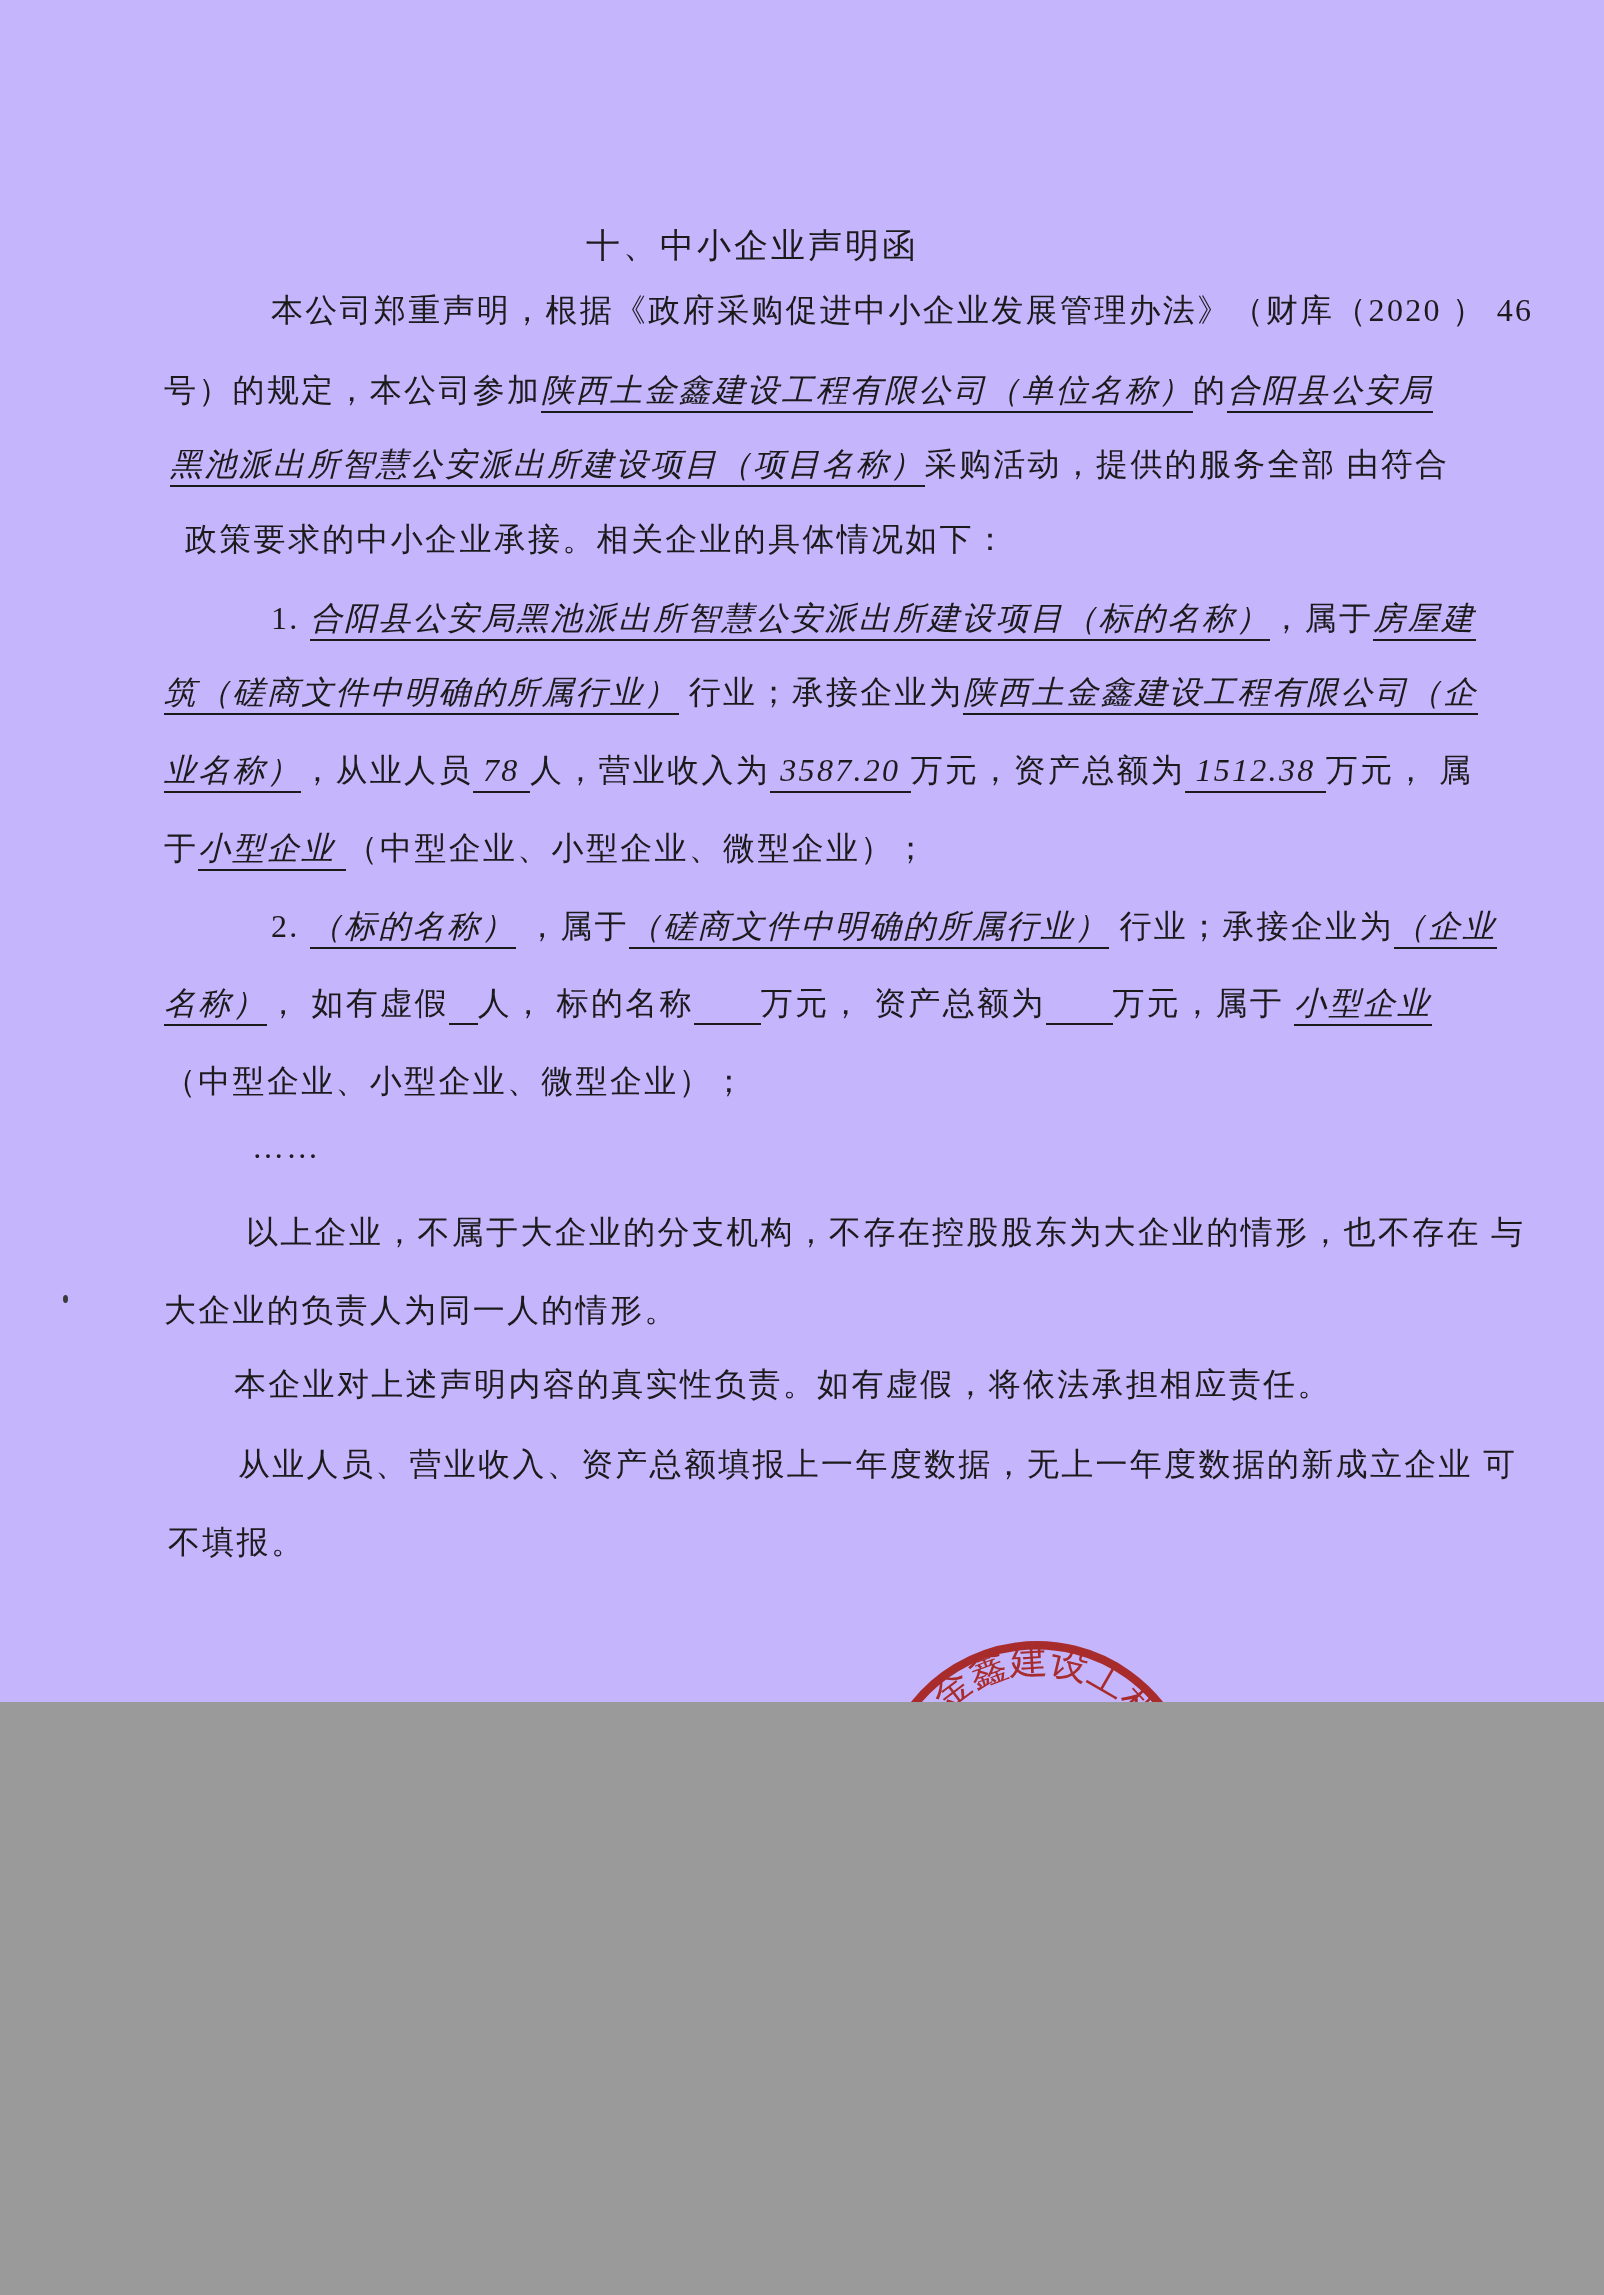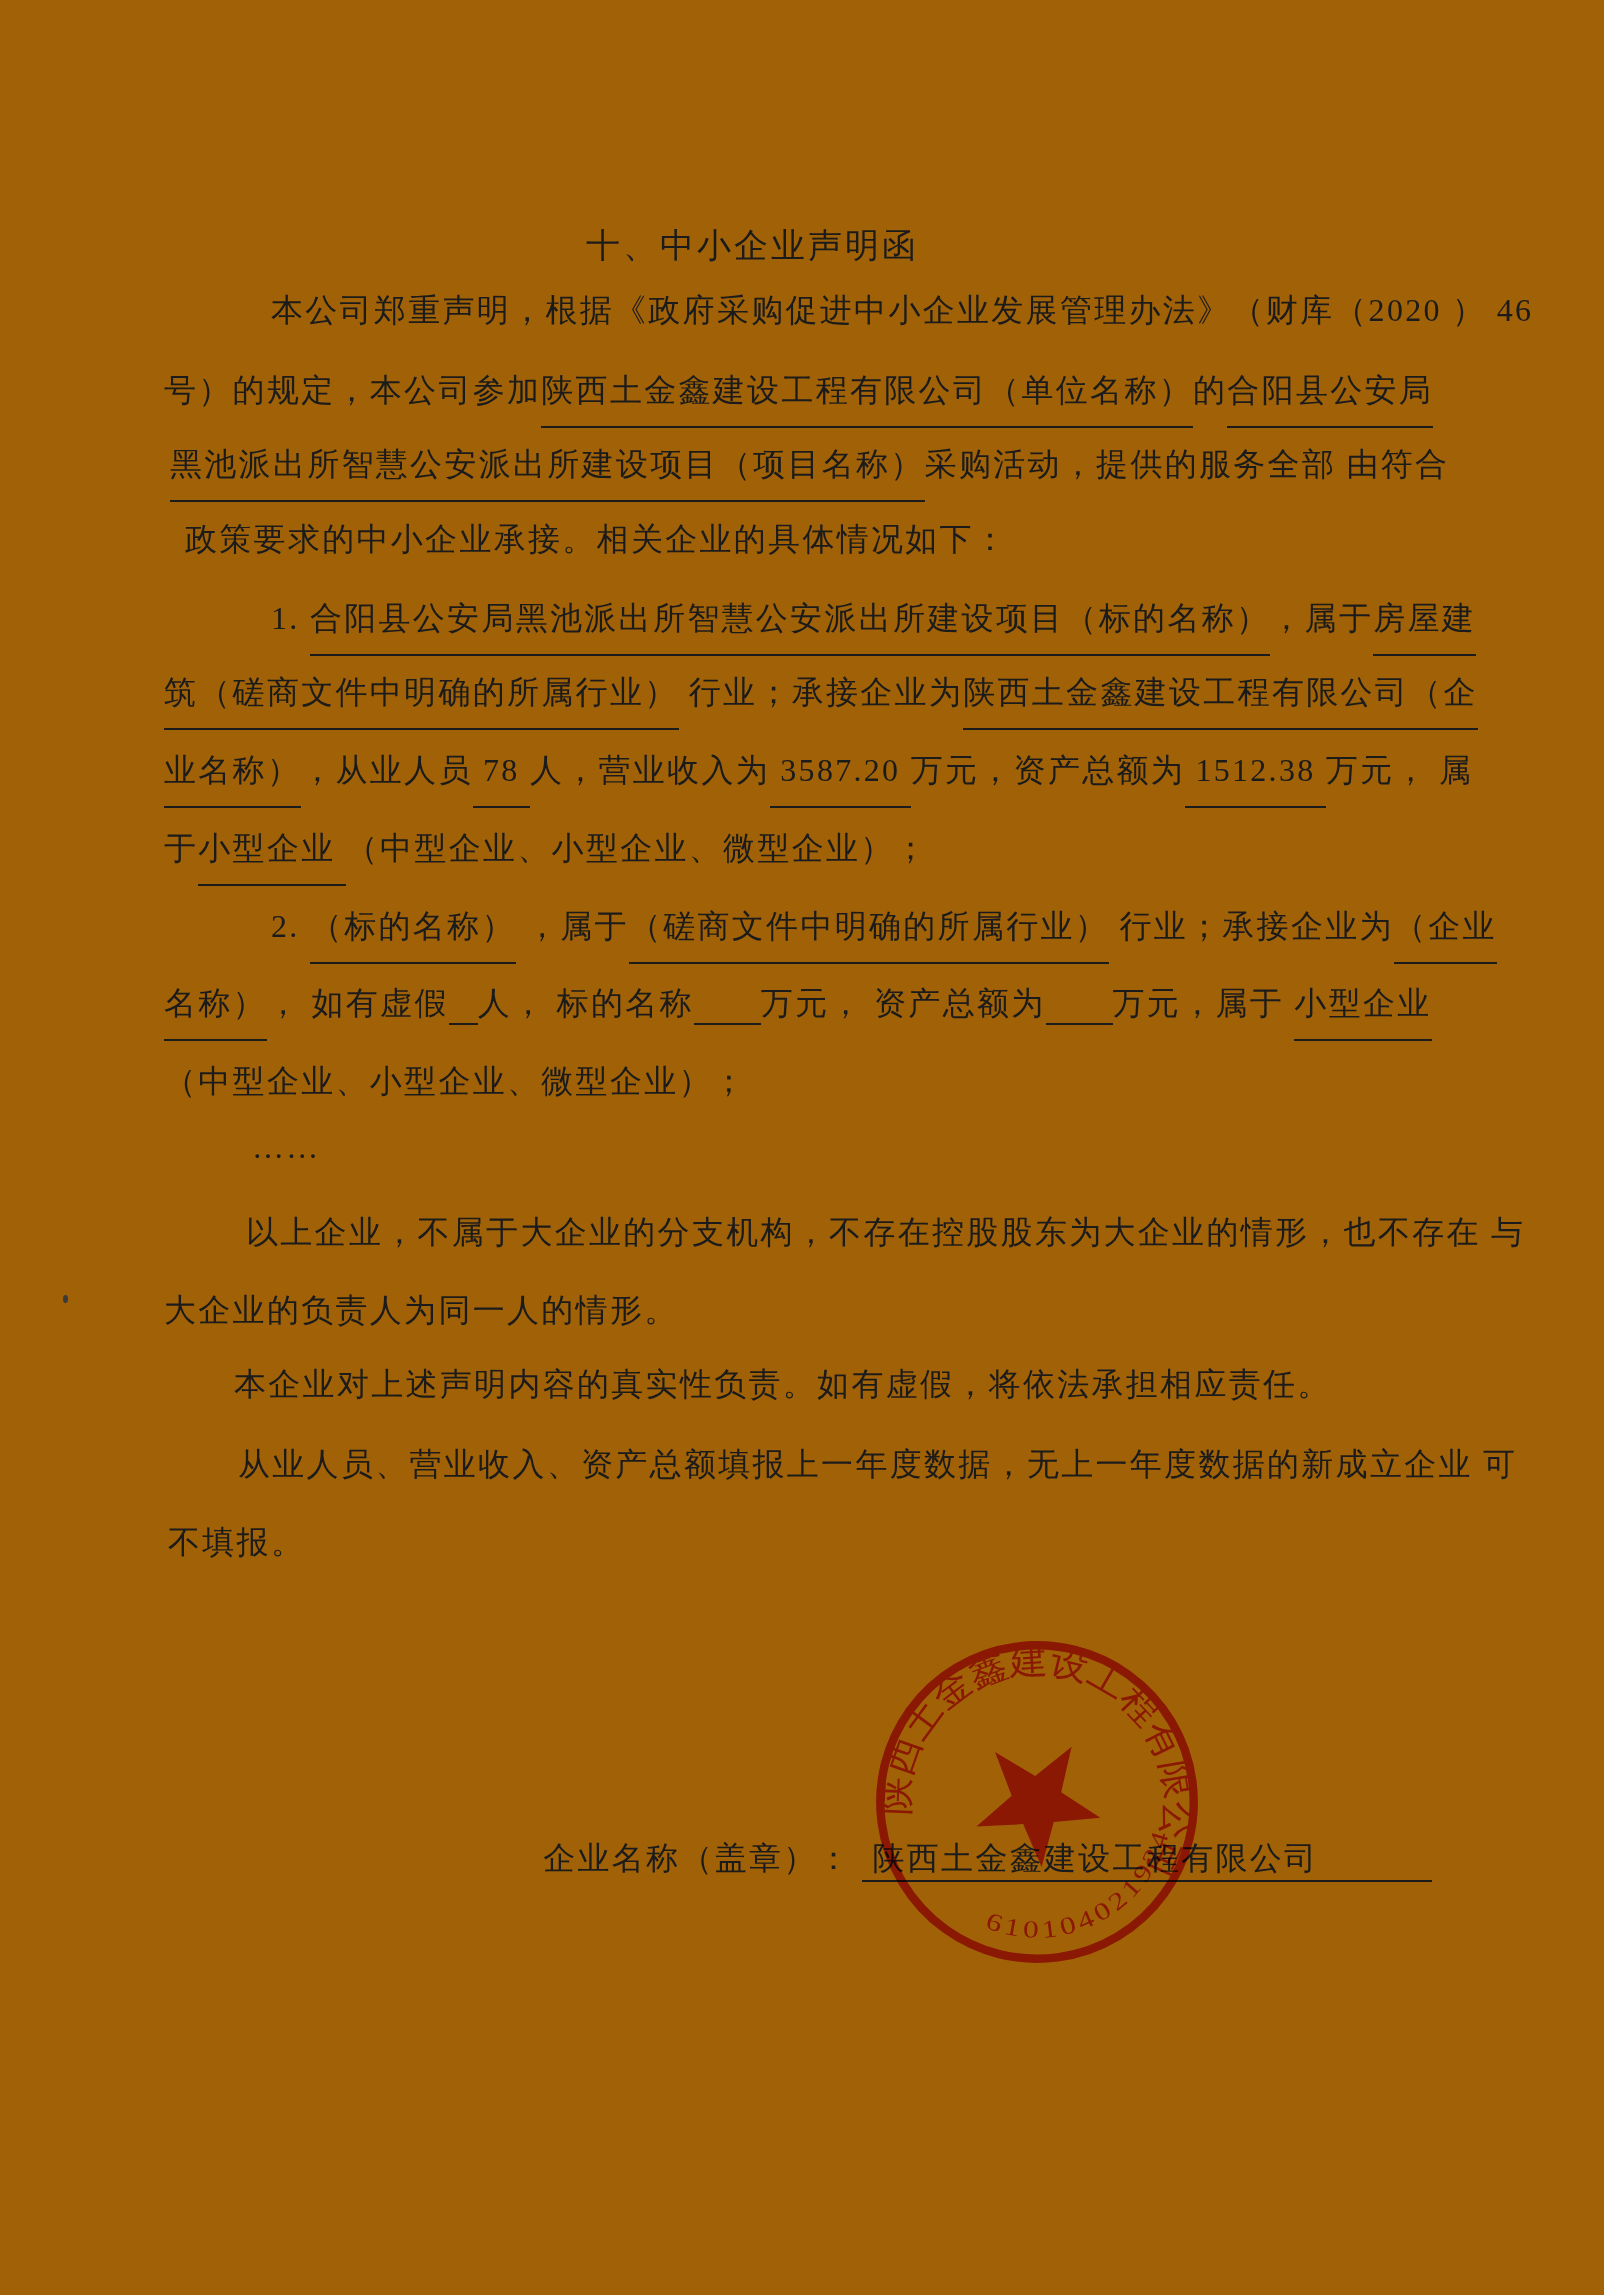--- a/index.html
+++ b/index.html
@@ -1,37 +1,38 @@
 <!DOCTYPE html>
 <html style="font-size:12.2px"><head>
 <meta charset="utf-8">
 <style>
   html,body{margin:0;padding:0;}
   body{background:#9a9a9a;}
   .page{
     position:relative;
-    width:1604px;height:2295px;
+    width:1604px;height:1702px;
     margin:0 auto;
-    background:#a16207;
+    background:#c4b5fd;
     font-family:"Liberation Serif","DejaVu Serif",serif;
     color:#1b1b1b;
     overflow:hidden;
   }
   .title{
     position:absolute;left:586px;top:223px;
     font-size:34px;letter-spacing:3px;white-space:pre;
   }
   .doc-line{
     position:absolute;
     font-size:32px;line-height:40px;letter-spacing:2.3px;
     white-space:pre;
   }
   .doc-line .u{
     border-bottom:2.3px solid #1b1b1b;
-    padding-bottom:18px;
+    padding-bottom:3px;
+    font-style:italic;
   }
   .doc-line .blank{
     display:inline-block;
     border-bottom:2.3px solid #1b1b1b;
   }
   .sig-row{
     position:absolute;
     font-size:32px;line-height:40px;letter-spacing:2.3px;white-space:pre;
   }
   .sig-value{

